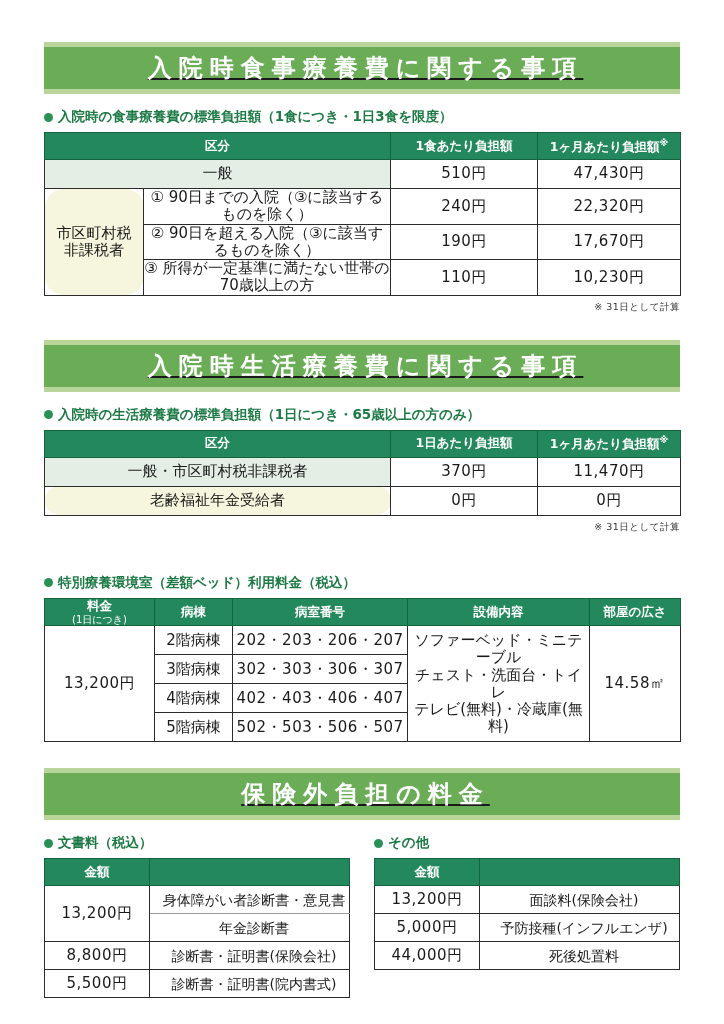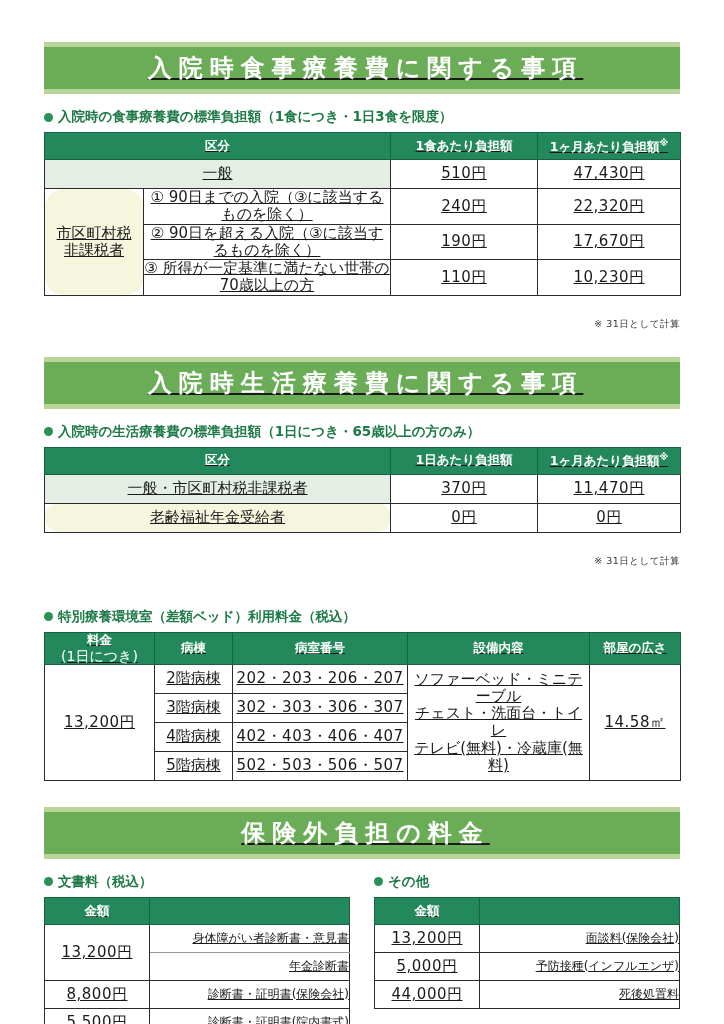--- a/index.html
+++ b/index.html
@@ -63,21 +63,20 @@
     margin-right: 5px;
     flex: none;
   }
 
   
   table.grid {
     border-collapse: collapse;
     width: 100%;
     table-layout: fixed;
     background: #ffffff;
-    text-decoration: underline;
   }
   table.grid th,
   table.grid td {
     border: 1.5px solid #2b2b2b;
     text-align: center;
     vertical-align: middle;
     font-size: 15px;
     padding: 0;
     height: 28px;
     line-height: 1.15;
@@ -99,49 +98,49 @@
     padding-left: 10px;
     font-size: 12.5px;
   }
   .sup-mark { font-size: 9px; vertical-align: super; }
 
   .note {
     text-align: right;
     font-size: 9.5px;
     color: #333;
     letter-spacing: 0.5px;
-    margin-top: 22px;
+    margin-top: 5px;
   }
 
   
   .hcell-main { display: block; font-size: 12.5px; font-weight: bold; }
-  .hcell-sub { display: block; font-size: 14px; font-weight: normal; margin-top: 1px; }
+  .hcell-sub { display: block; font-size: 10px; font-weight: normal; margin-top: 1px; }
 
   
   .facility {
     text-align: left;
     padding: 4px 8px;
     font-size: 12px;
     line-height: 1.55;
   }
 
   
   .two-col {
     display: flex;
     gap: 24px;
   }
   .col { flex: 1; min-width: 0; }
   .col .subhead { margin-bottom: 6px; }
 
   table.fee th, table.fee td { height: 27px; margin-left: 8px; }
   table.fee td.amount { font-size: 15px; letter-spacing: 0.5px; }
   table.fee td.label {
-    text-align: right;
+    text-align: center;
     padding-left: 9px;
-    font-size: 12px;
+    font-size: 14px;
   }
   table.fee td.inner-split-top { border-bottom: 1px solid #9a9a9a; }
   table.fee td.inner-split-bottom { border-top: 1px solid #9a9a9a; }
 
   
   .sp-banner-to-sub { height: 14px; }
   .sp-sub-to-table { height: 6px; }
   .sp-section { height: 26px; }
 </style>
 </head>

